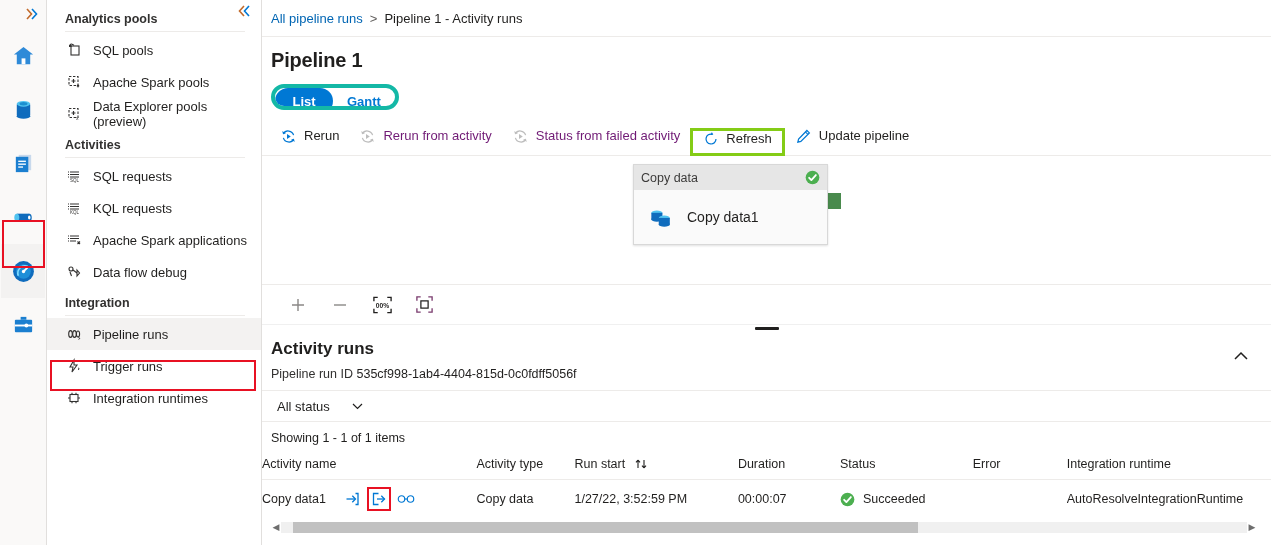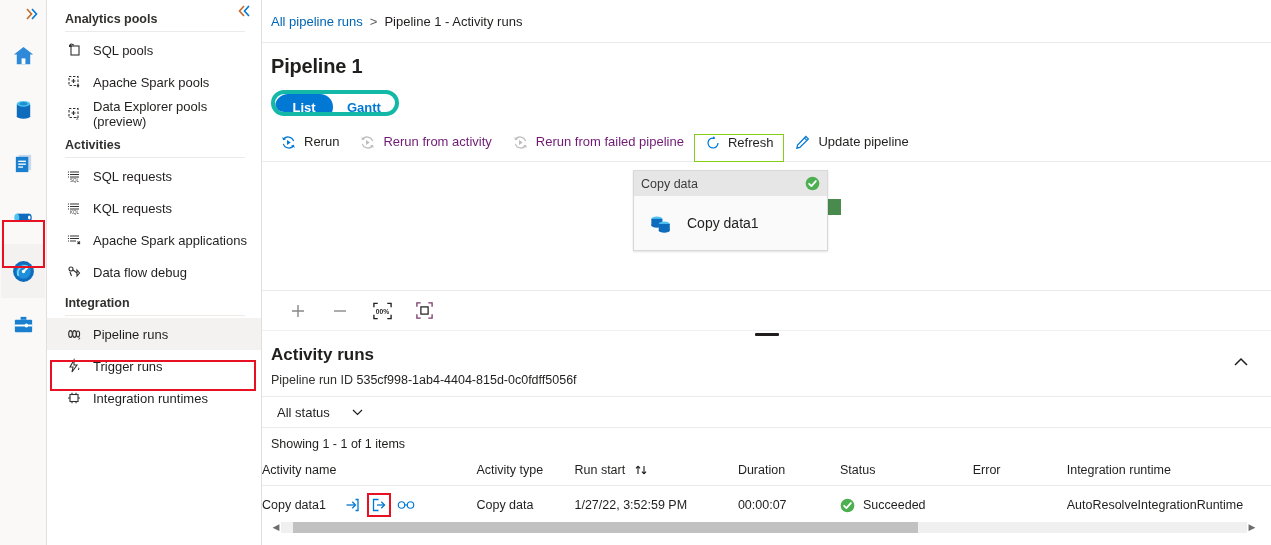--- a/index.html
+++ b/index.html
@@ -67,21 +67,21 @@
   .nav-item.active { background: #f3f2f1; }
   .nav-item .ni { width: 18px; height: 18px; flex: 0 0 18px; display: flex; align-items: center; justify-content: center; }
   .nav-hl {
     position: absolute; left: 3px; width: 206px; height: 31px;
     border: 2px solid #e81123; pointer-events: none;
   }
 
   
   .main { flex: 1 1 auto; height: 545px; position: relative; background: #fff; overflow: hidden; }
   .breadcrumb {
-    height: 43px; display: flex; align-items: center; gap: 7px;
+    height: 37px; display: flex; align-items: center; gap: 7px;
     padding-left: 9px; font-size: 13px;
     border-bottom: 1px solid #edebe9;
   }
   .bc-link { color: #0065b3; cursor: pointer; }
   .bc-sep { color: #605e5c; }
   .bc-cur { color: #201f1e; }
 
   .page-title {
     font-size: 20px; font-weight: bold; color: #201f1e;
     padding: 12px 0 0 9px; letter-spacing: -0.2px;
@@ -106,21 +106,21 @@
     height: 36px; display: flex; align-items: center;
     gap: 0px; padding-left: 8px;
     border-bottom: 1px solid #edebe9;
   }
   .tb-btn {
     display: flex; align-items: flex-start; gap: 7px;
     height: 28px; padding: 0 10px; font-size: 13px; color: #201f1e;
     cursor: pointer; white-space: nowrap; margin-top: 8px;
   }
   .tb-btn.disabled { color: #701a75; cursor: default; }
-  .tb-btn.boxed { border: 1px solid #84cc16; }
+  .tb-btn.boxed { border: 3px solid #84cc16; }
 
   
   .canvas { position: relative; height: 128px; background: #ffffff; }
   .node {
     position: absolute; left: 371px; top: 8px;
     width: 195px; background: #fafafa;
     border: 1px solid #d8d8d8;
     box-shadow: 0 1px 2px rgba(0,0,0,.12);
   }
   .node-head {
@@ -447,21 +447,21 @@
       </div>
 
       <div class="tb-btn disabled">
         <svg width="17" height="17" viewBox="0 0 18 18">
           <path d="M3.4 6.2 A6 6 0 0 1 14.4 7.6" stroke="#bdbdbd" stroke-width="1.3" fill="none"></path>
           <path d="M14.6 11.8 A6 6 0 0 1 3.6 10.4" stroke="#bdbdbd" stroke-width="1.3" fill="none"></path>
           <path d="M2.2 3.4 L3.6 6.6 L6.6 5.4 z" fill="#bdbdbd"></path>
           <path d="M15.8 14.6 L14.4 11.4 L11.4 12.6 z" fill="#bdbdbd"></path>
           <path d="M7.4 6.3 L11.4 9 L7.4 11.7 z" fill="#bdbdbd"></path>
         </svg>
-        <span>Rerun from failed pipeline</span>
+        <span>Status from failed activity</span>
       </div>
 
       <div class="tb-btn boxed">
         <svg width="16" height="16" viewBox="0 0 18 18">
           <path d="M14.6 9 A5.6 5.6 0 1 1 10.4 3.6" stroke="#0078d4" stroke-width="1.4" fill="none"></path>
           <path d="M10 1.2 L11.6 4.2 L8.4 4.6 z" fill="#0078d4"></path>
         </svg>
         <span>Refresh</span>
       </div>
 

